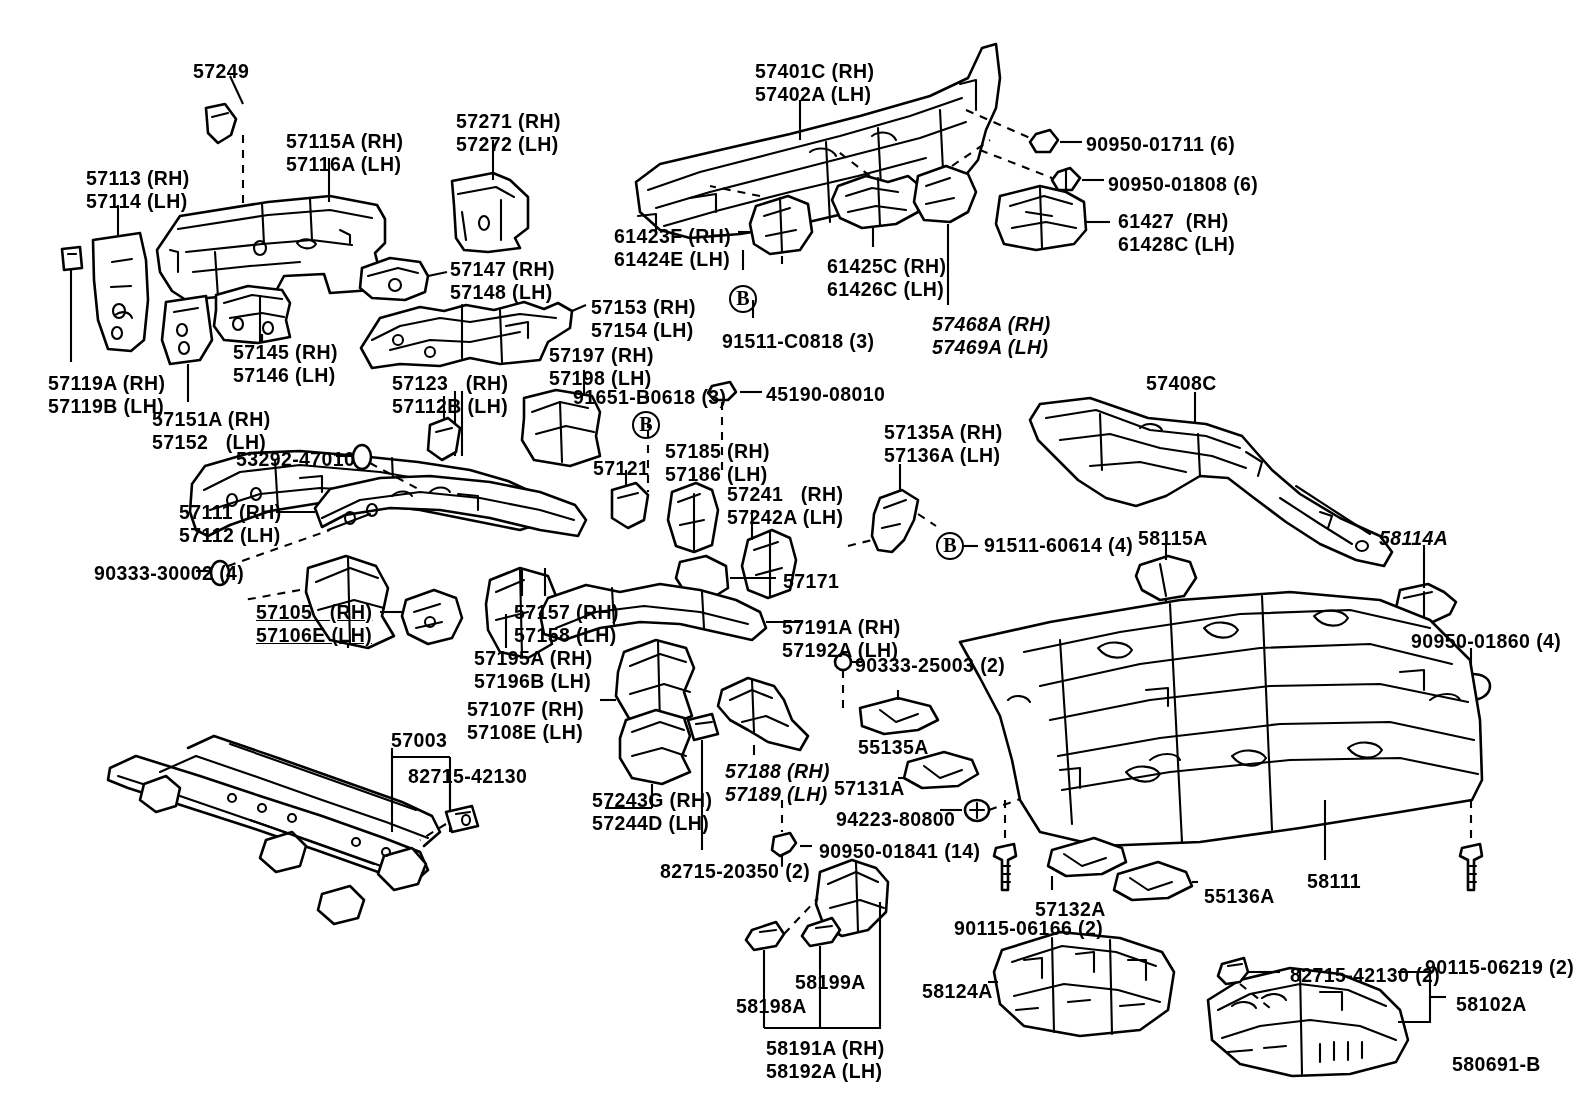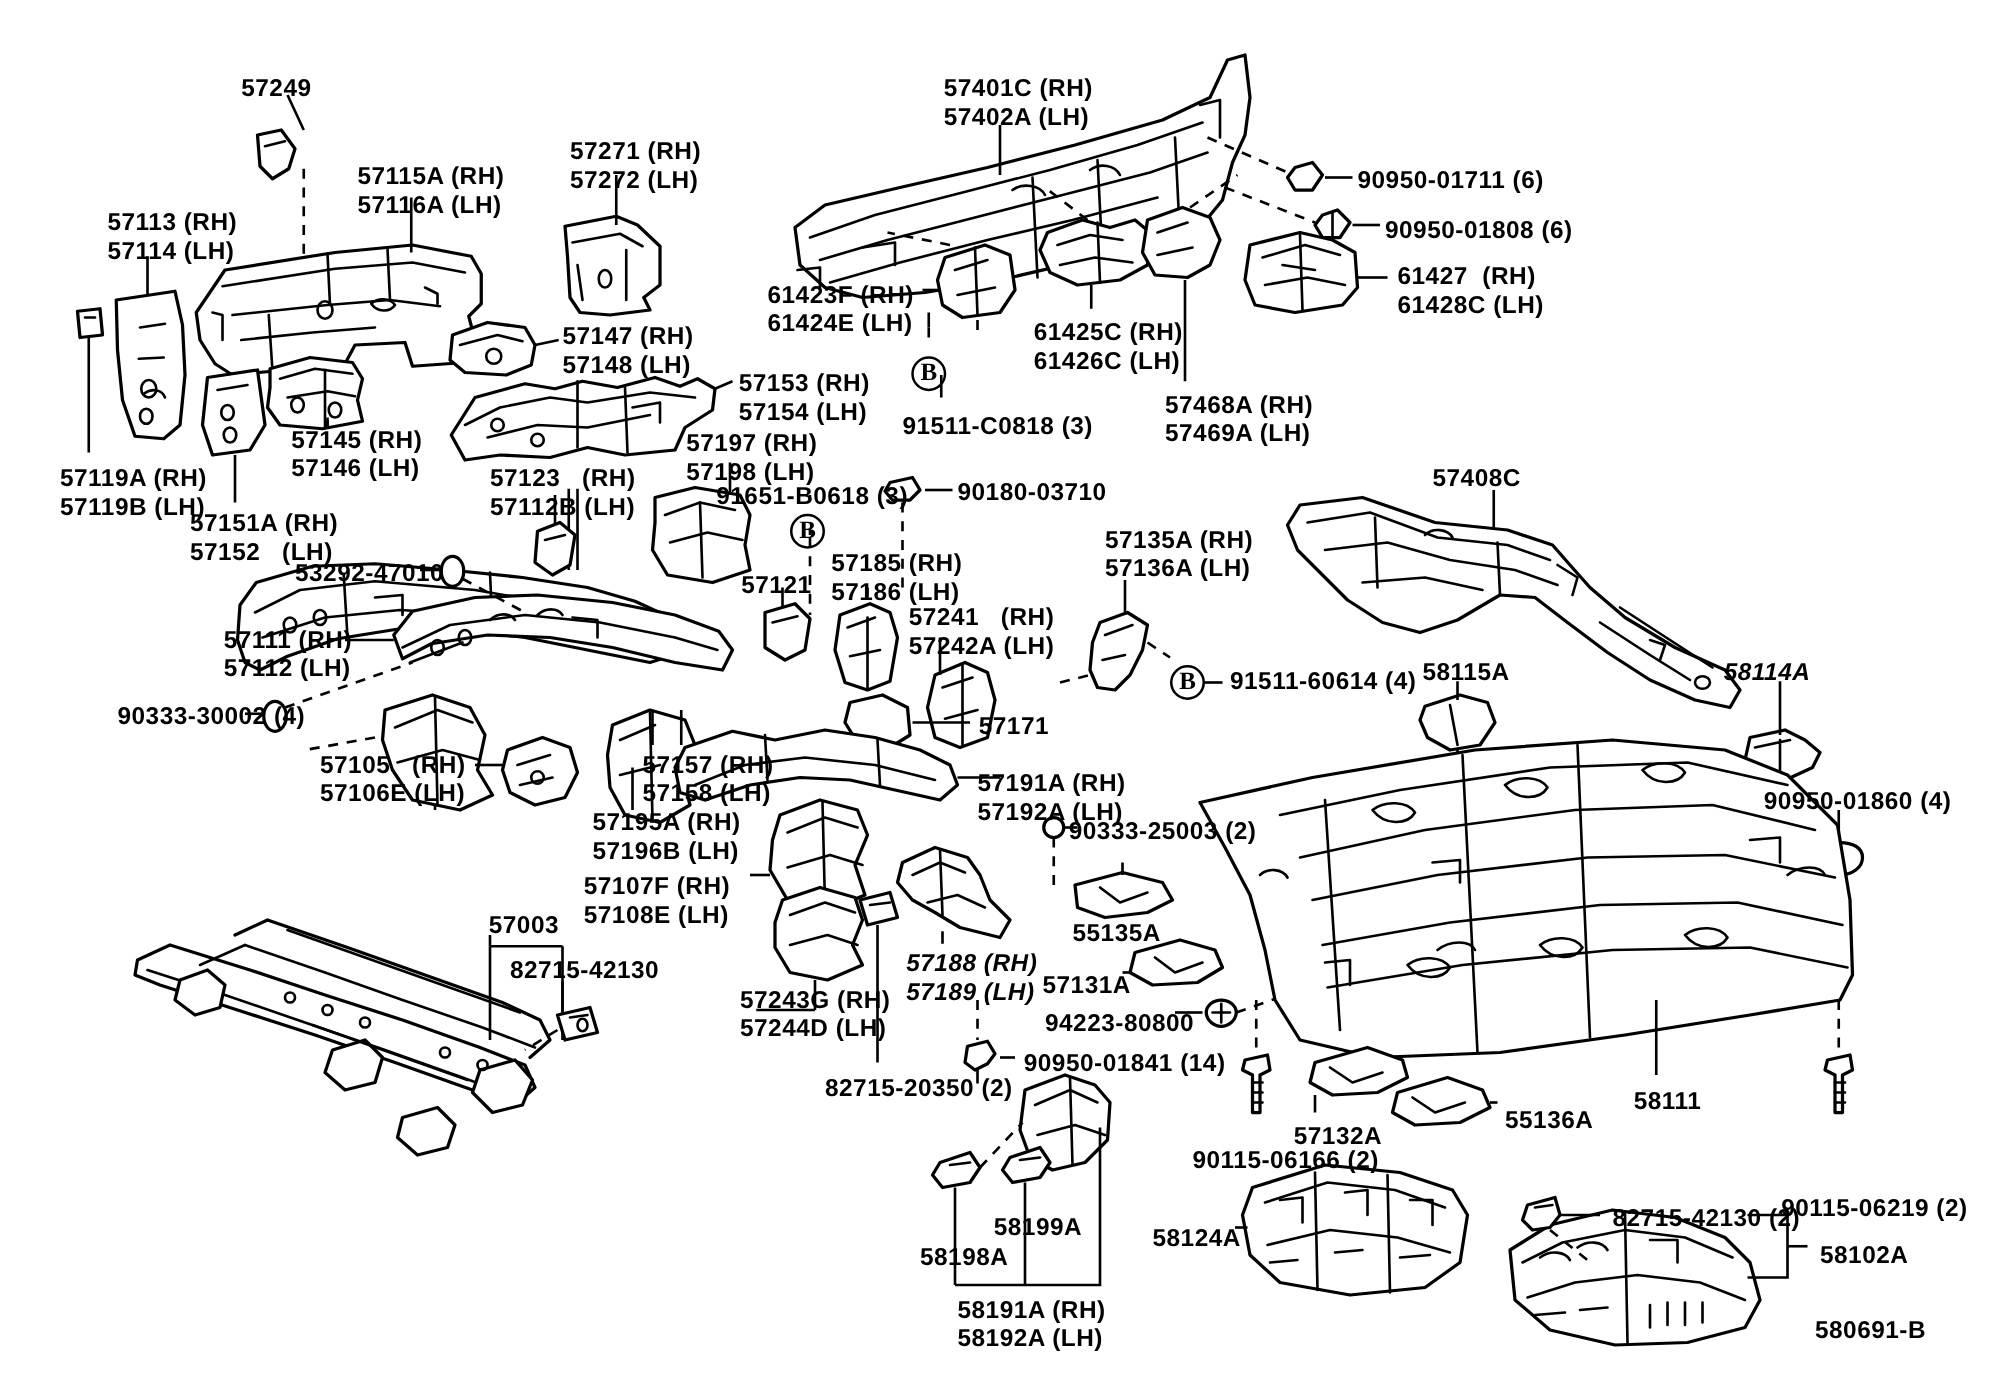--- a/index.html
+++ b/index.html
@@ -580,43 +580,43 @@
       <div class="lbl" style="left: 286px; top: 130px;"><span class="ln">57115A (RH)</span><span class="ln">57116A (LH)</span></div>
       <div class="lbl" style="left: 86px; top: 167px;"><span class="ln">57113 (RH)</span><span class="ln">57114 (LH)</span></div>
       <div class="lbl" style="left: 755px; top: 60px;"><span class="ln">57401C (RH)</span><span class="ln">57402A (LH)</span></div>
       <div class="lbl" style="left: 1086px; top: 133px;"><span class="ln">90950-01711 (6)</span></div>
       <div class="lbl" style="left: 1108px; top: 173px;"><span class="ln">90950-01808 (6)</span></div>
       <div class="lbl" style="left: 1118px; top: 210px;"><span class="ln">61427  (RH)</span><span class="ln">61428C (LH)</span></div>
       <div class="lbl" style="left: 450px; top: 258px;"><span class="ln">57147 (RH)</span><span class="ln">57148 (LH)</span></div>
       <div class="lbl" style="left: 614px; top: 225px;"><span class="ln">61423F (RH)</span><span class="ln">61424E (LH)</span></div>
       <div class="lbl" style="left: 827px; top: 255px;"><span class="ln">61425C (RH)</span><span class="ln">61426C (LH)</span></div>
       <div class="lbl" style="left: 591px; top: 296px;"><span class="ln">57153 (RH)</span><span class="ln">57154 (LH)</span></div>
-      <div class="lbl" style="left: 932px; top: 313px;"><span class="ln">57468A (RH)</span><span class="ln">57469A (LH)</span></div>
+      <div class="lbl" style="left: 932px; top: 313px; font-style: italic;"><span class="ln">57468A (RH)</span><span class="ln">57469A (LH)</span></div>
       <div class="lbl" style="left: 722px; top: 330px;"><span class="ln">91511-C0818 (3)</span></div>
       <div class="lbl" style="left: 48px; top: 372px;"><span class="ln">57119A (RH)</span><span class="ln">57119B (LH)</span></div>
       <div class="lbl" style="left: 233px; top: 341px;"><span class="ln">57145 (RH)</span><span class="ln">57146 (LH)</span></div>
       <div class="lbl" style="left: 392px; top: 372px;"><span class="ln">57123   (RH)</span><span class="ln">57112B (LH)</span></div>
       <div class="lbl" style="left: 549px; top: 344px;"><span class="ln">57197 (RH)</span><span class="ln">57198 (LH)</span></div>
-      <div class="lbl" style="left: 766px; top: 383px;"><span class="ln">90180-03710</span></div>
+      <div class="lbl" style="left: 766px; top: 383px;"><span class="ln">45190-08010</span></div>
       <div class="lbl" style="left: 1146px; top: 372px;"><span class="ln">57408C</span></div>
       <div class="lbl" style="left: 573px; top: 386px;"><span class="ln">91651-B0618 (3)</span></div>
       <div class="lbl" style="left: 152px; top: 408px;"><span class="ln">57151A (RH)</span><span class="ln">57152   (LH)</span></div>
       <div class="lbl" style="left: 665px; top: 440px;"><span class="ln">57185 (RH)</span><span class="ln">57186 (LH)</span></div>
       <div class="lbl" style="left: 884px; top: 421px;"><span class="ln">57135A (RH)</span><span class="ln">57136A (LH)</span></div>
       <div class="lbl" style="left: 236px; top: 448px;"><span class="ln">53292-47010</span></div>
       <div class="lbl" style="left: 593px; top: 457px;"><span class="ln">57121</span></div>
       <div class="lbl" style="left: 727px; top: 483px; text-align: right;"><span class="ln">57241   (RH)</span><span class="ln">57242A (LH)</span></div>
       <div class="lbl" style="left: 179px; top: 501px;"><span class="ln">57111 (RH)</span><span class="ln">57112 (LH)</span></div>
       <div class="lbl" style="left: 1138px; top: 527px;"><span class="ln">58115A</span></div>
       <div class="lbl" style="left: 1379px; top: 527px; font-style: italic;"><span class="ln">58114A</span></div>
       <div class="lbl" style="left: 984px; top: 534px;"><span class="ln">91511-60614 (4)</span></div>
       <div class="lbl" style="left: 94px; top: 562px;"><span class="ln">90333-30002 (4)</span></div>
       <div class="lbl" style="left: 783px; top: 570px;"><span class="ln">57171</span></div>
       <div class="lbl" style="left: 514px; top: 601px;"><span class="ln">57157 (RH)</span><span class="ln">57158 (LH)</span></div>
-      <div class="lbl" style="left: 256px; top: 601px;"><span class="ln">57105   (RH)</span><span class="ln">57106E (LH)</span></div>
+      <div class="lbl" style="left: 256px; top: 601px; text-decoration: underline;"><span class="ln">57105   (RH)</span><span class="ln">57106E (LH)</span></div>
       <div class="lbl" style="left: 1411px; top: 630px;"><span class="ln">90950-01860 (4)</span></div>
       <div class="lbl" style="left: 782px; top: 616px;"><span class="ln">57191A (RH)</span><span class="ln">57192A (LH)</span></div>
       <div class="lbl" style="left: 474px; top: 647px;"><span class="ln">57195A (RH)</span><span class="ln">57196B (LH)</span></div>
       <div class="lbl" style="left: 855px; top: 654px;"><span class="ln">90333-25003 (2)</span></div>
       <div class="lbl" style="left: 858px; top: 696px; margin-top: 40px;"><span class="ln">55135A</span></div>
       <div class="lbl" style="left: 467px; top: 698px;"><span class="ln">57107F (RH)</span><span class="ln">57108E (LH)</span></div>
       <div class="lbl" style="left: 391px; top: 729px;"><span class="ln">57003</span></div>
       <div class="lbl" style="left: 408px; top: 765px;"><span class="ln">82715-42130</span></div>
       <div class="lbl" style="left: 725px; top: 760px; font-style: italic;"><span class="ln">57188 (RH)</span><span class="ln">57189 (LH)</span></div>
       <div class="lbl" style="left: 834px; top: 777px;"><span class="ln">57131A</span></div>

